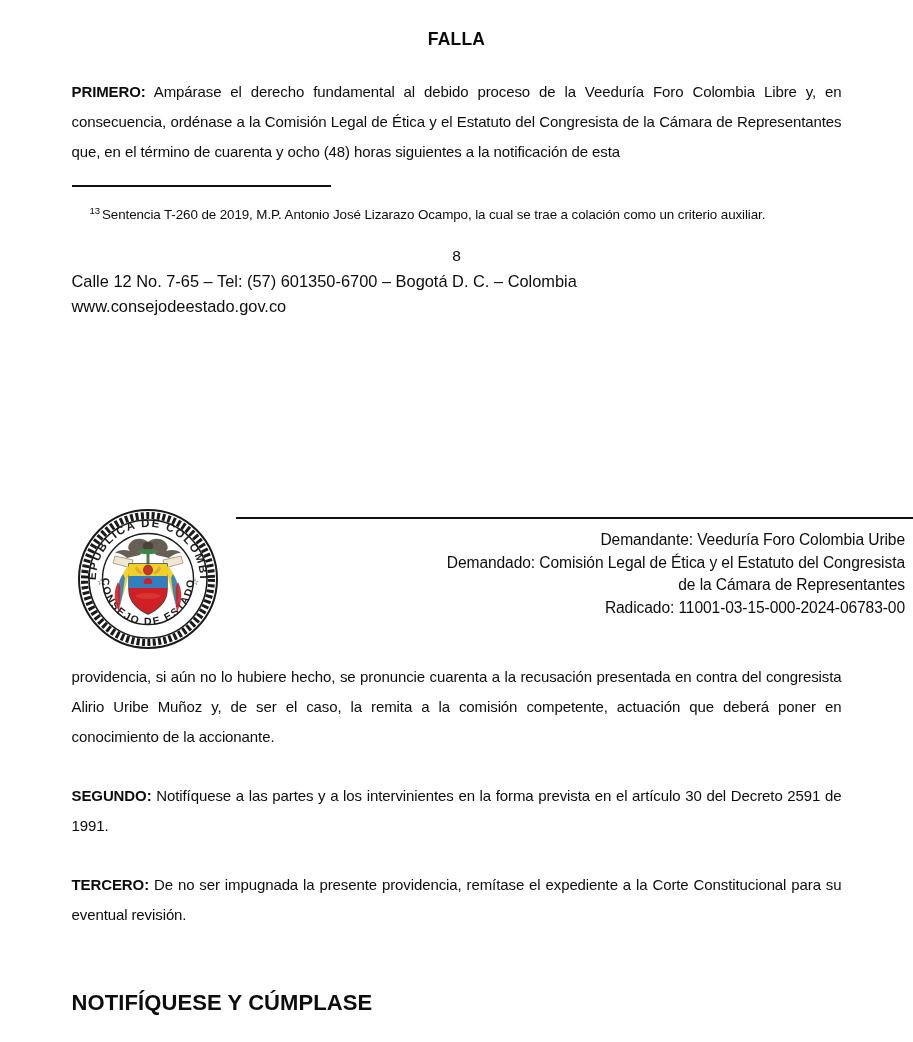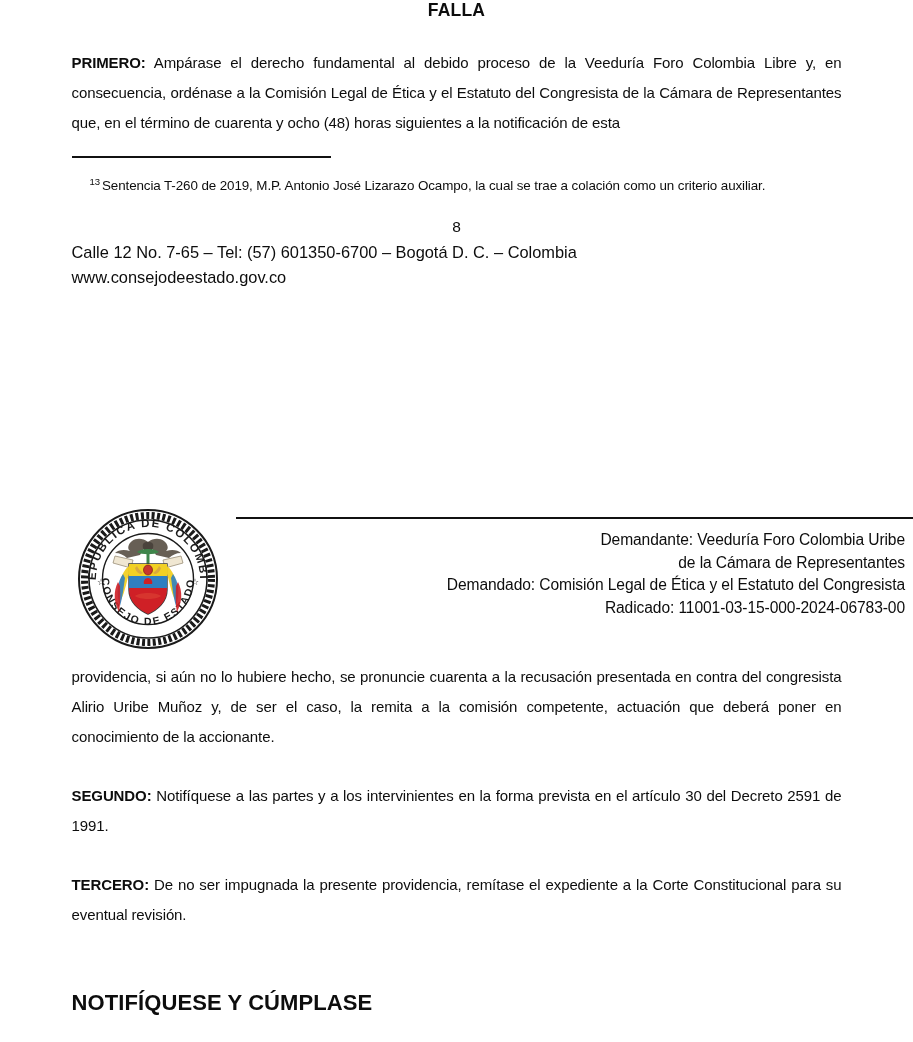--- a/index.html
+++ b/index.html
@@ -28,20 +28,21 @@
 
   
   #page-one { top: 0; height: 396px; }
 
   .doc-heading {
     text-align: center;
     font-size: 17.5px;
     font-weight: bold;
     letter-spacing: 0.2px;
     margin: 0;
+    padding-top: 29px;
   }
 
   .body-col {
     margin: 0 auto;
     width: 770px;
   }
 
   p.para {
     margin: 0;
     text-align: justify;
@@ -224,22 +225,22 @@
         <path d="M90,58 C98,64 102,78 98,92 C94,84 92,72 90,66 Z" fill="#f2d024" opacity="0.95"></path>
         <path d="M96,66 C102,74 103,86 99,98 C96,88 95,76 94,70 Z" fill="#2f7fc1" opacity="0.9"></path>
         <path d="M101,74 C106,84 105,94 100,104 C98,94 99,82 99,78 Z" fill="#cf2026" opacity="0.9"></path>
       </svg>
     </div>
 
     <div class="letterhead-rule"></div>
 
     <div class="case-meta">
       <div>Demandante: Veeduría Foro Colombia Uribe</div>
+      <div>Demandado: Comisión Legal de Ética y el Estatuto del Congresista</div>
       <div>de la Cámara de Representantes</div>
-      <div>Demandado: Comisión Legal de Ética y el Estatuto del Congresista</div>
       <div>Radicado: 11001-03-15-000-2024-06783-00</div>
     </div>
   </div>
 
   <div class="body-col body-two">
 
     <p class="para">providencia, si aún no lo hubiere hecho, se pronuncie cuarenta a la recusación presentada en contra del congresista Alirio Uribe Muñoz y, de ser el caso, la remita a la comisión competente, actuación que deberá poner en conocimiento de la accionante.</p>
 
     <p class="para para-gap"><span class="lead">SEGUNDO:</span><span> Notifíquese a las partes y a los intervinientes en la forma prevista en el artículo 30 del Decreto 2591 de 1991.</span></p>
 

